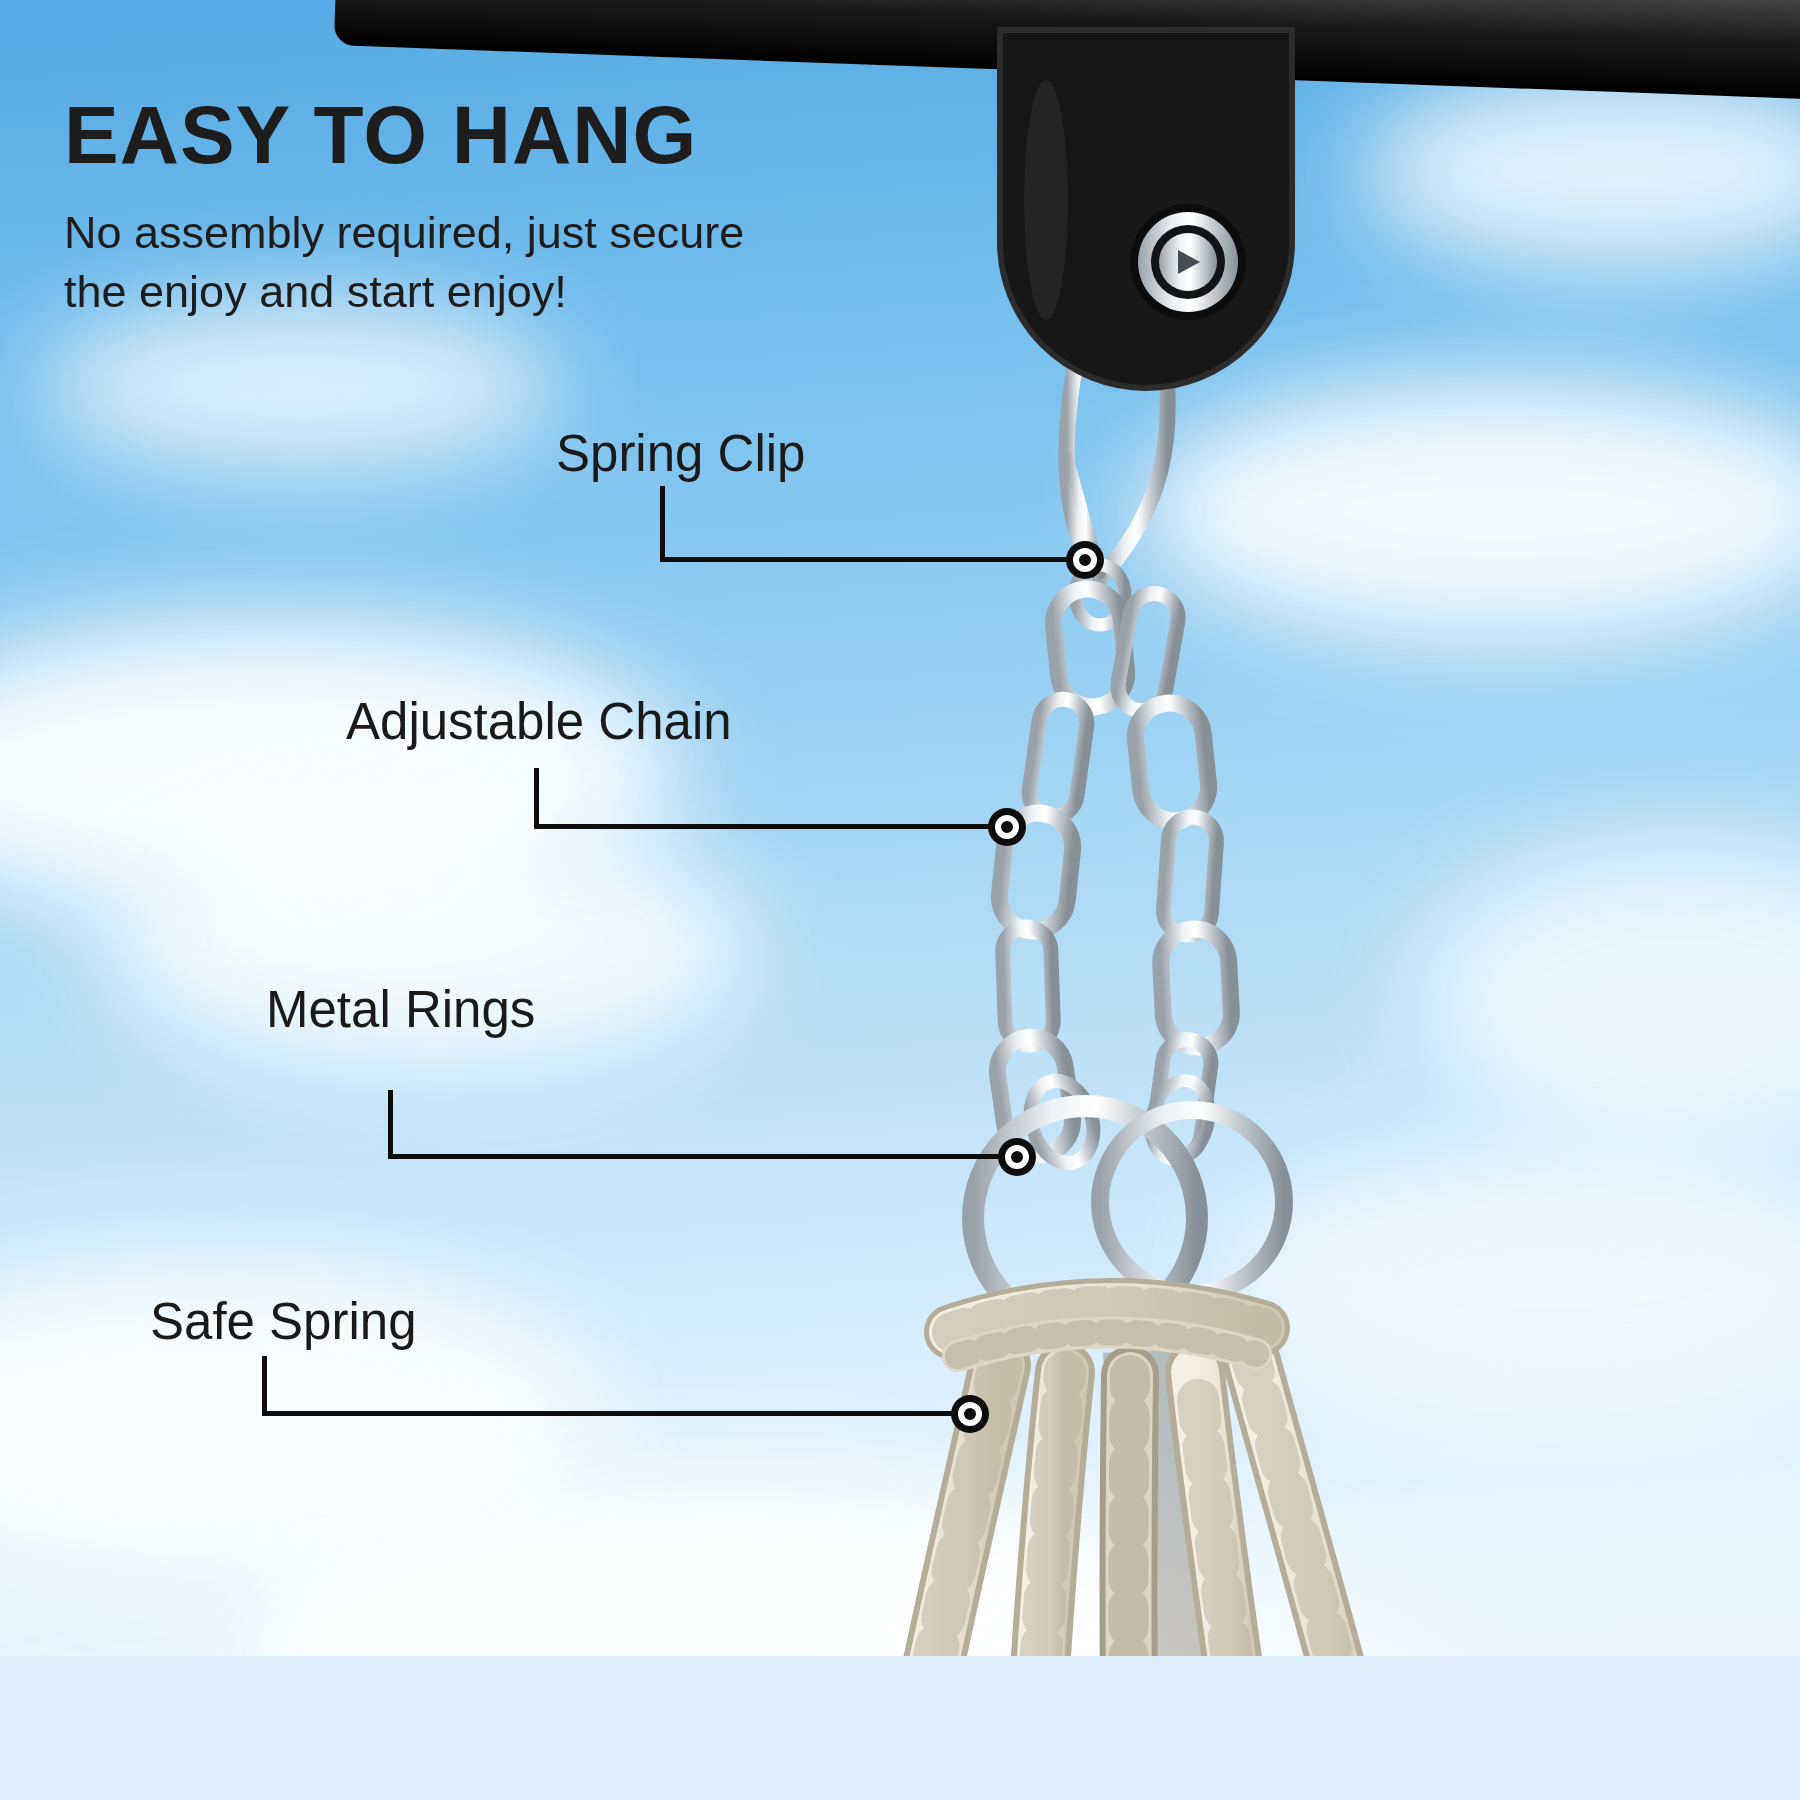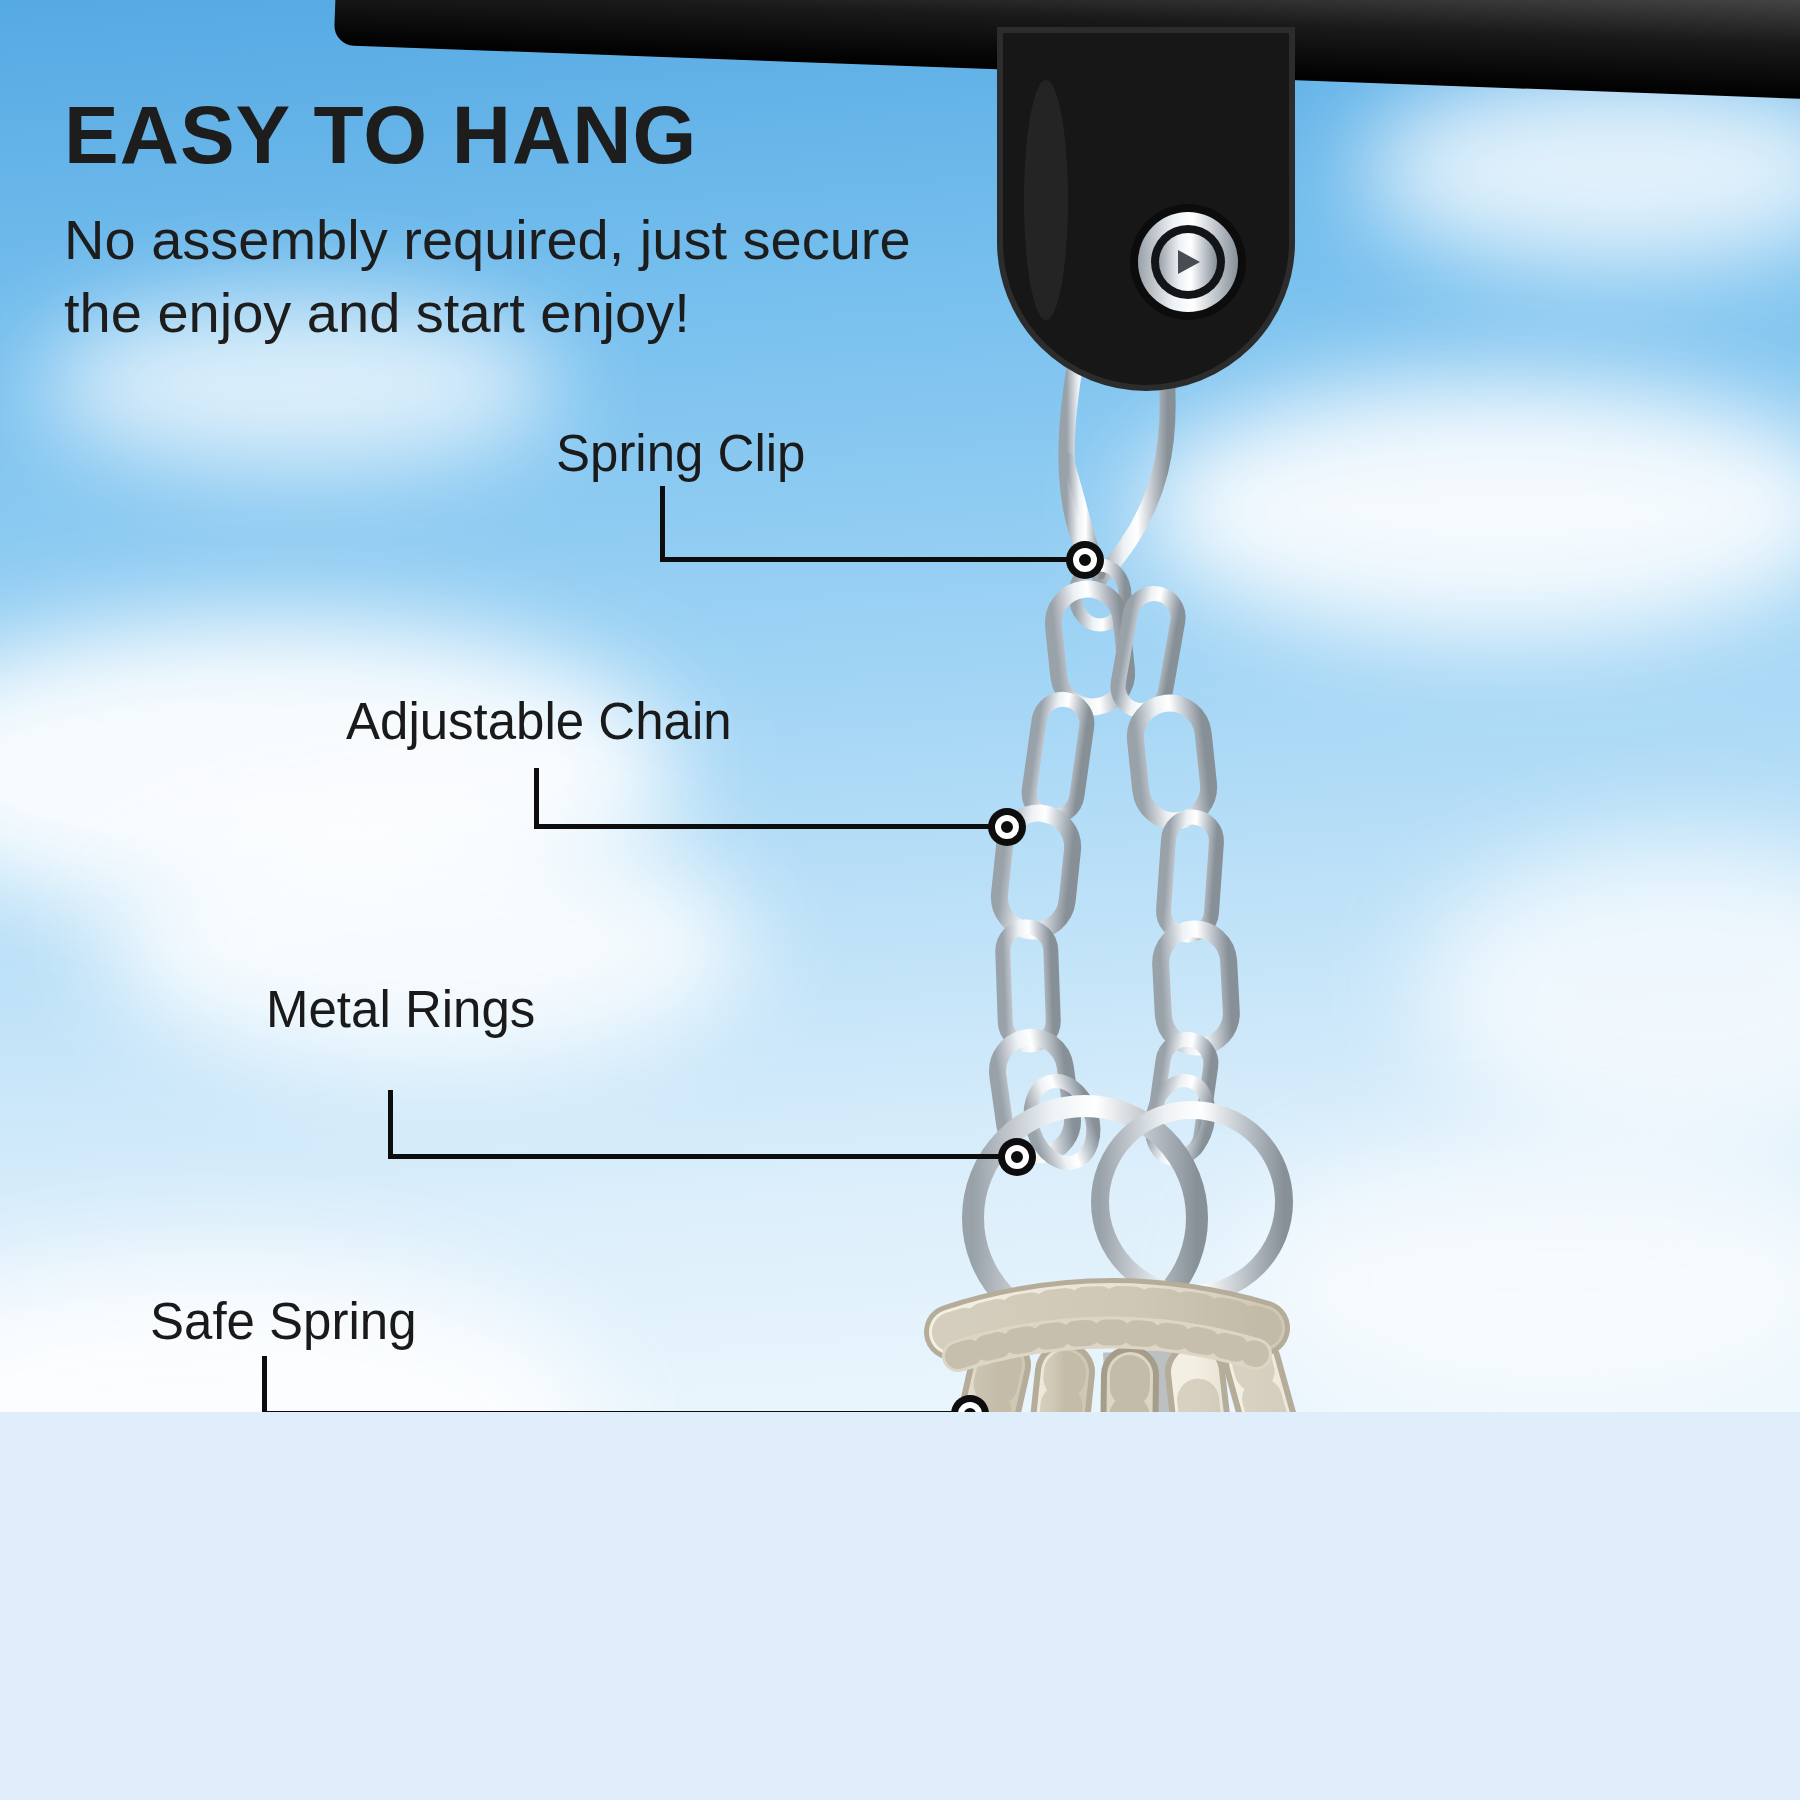--- a/index.html
+++ b/index.html
@@ -1,17 +1,17 @@
 <!DOCTYPE html>
 <html><head>
 <meta charset="utf-8">
 <style>
   html,body{margin:0;padding:0;background:#dfeefa;}
   .canvas{
-    position:relative;width:1800px;height:1412px;overflow:hidden;
+    position:relative;width:1800px;height:1656px;overflow:hidden;
     font-family:"Liberation Sans", sans-serif;
     background:linear-gradient(176deg,#55a9e3 0%,#76bfee 22%,#9cd2f4 45%,#bfe2f8 65%,#ddeffb 82%,#ecf7fd 100%);
   }
   
   .cloud{position:absolute;background:#ffffff;border-radius:50%;filter:blur(48px);}
   .c1{left:-140px;top:620px;width:820px;height:300px;opacity:.92;}
   .c2{left:110px;top:820px;width:640px;height:250px;opacity:.85;}
   .c3{left:-180px;top:1260px;width:780px;height:320px;opacity:.85;}
   .c4{left:240px;top:1480px;width:980px;height:380px;opacity:.95;}
   .c5{left:1140px;top:380px;width:720px;height:260px;opacity:.9;}
@@ -19,21 +19,21 @@
   .c7{left:40px;top:300px;width:520px;height:170px;opacity:.75;}
   .c8{left:1230px;top:1150px;width:640px;height:260px;opacity:.65;}
   .c9{left:1360px;top:70px;width:520px;height:200px;opacity:.8;}
   .c10{left:760px;top:1540px;width:700px;height:320px;opacity:.55;}
 
   .hardware{position:absolute;left:0;top:0;width:1800px;height:1800px;}
 
   
   .heading{position:absolute;left:64px;top:92px;color:#1d1d1d;}
   .title{font-size:82px;font-weight:700;letter-spacing:1px;line-height:1.05;}
-  .subtitle{margin-top:26px;font-size:56px;line-height:1.3;color:#1d1d1d;}
+  .subtitle{margin-top:26px;font-size:45px;line-height:1.3;color:#1d1d1d;}
 
   
   .callout-label{position:absolute;font-size:51px;color:#1a1a1a;white-space:nowrap;}
   .leader{position:absolute;background:#0d0d0d;}
   .dot{position:absolute;width:38px;height:38px;border-radius:50%;background:#0d0d0d;
        display:flex;align-items:center;justify-content:center;}
   .dot::after{content:"";width:24px;height:24px;box-sizing:border-box;border:6px solid #ffffff;
        border-radius:50%;background:#0d0d0d;}
 
   .lbl-spring{left:556px;top:424px;}

